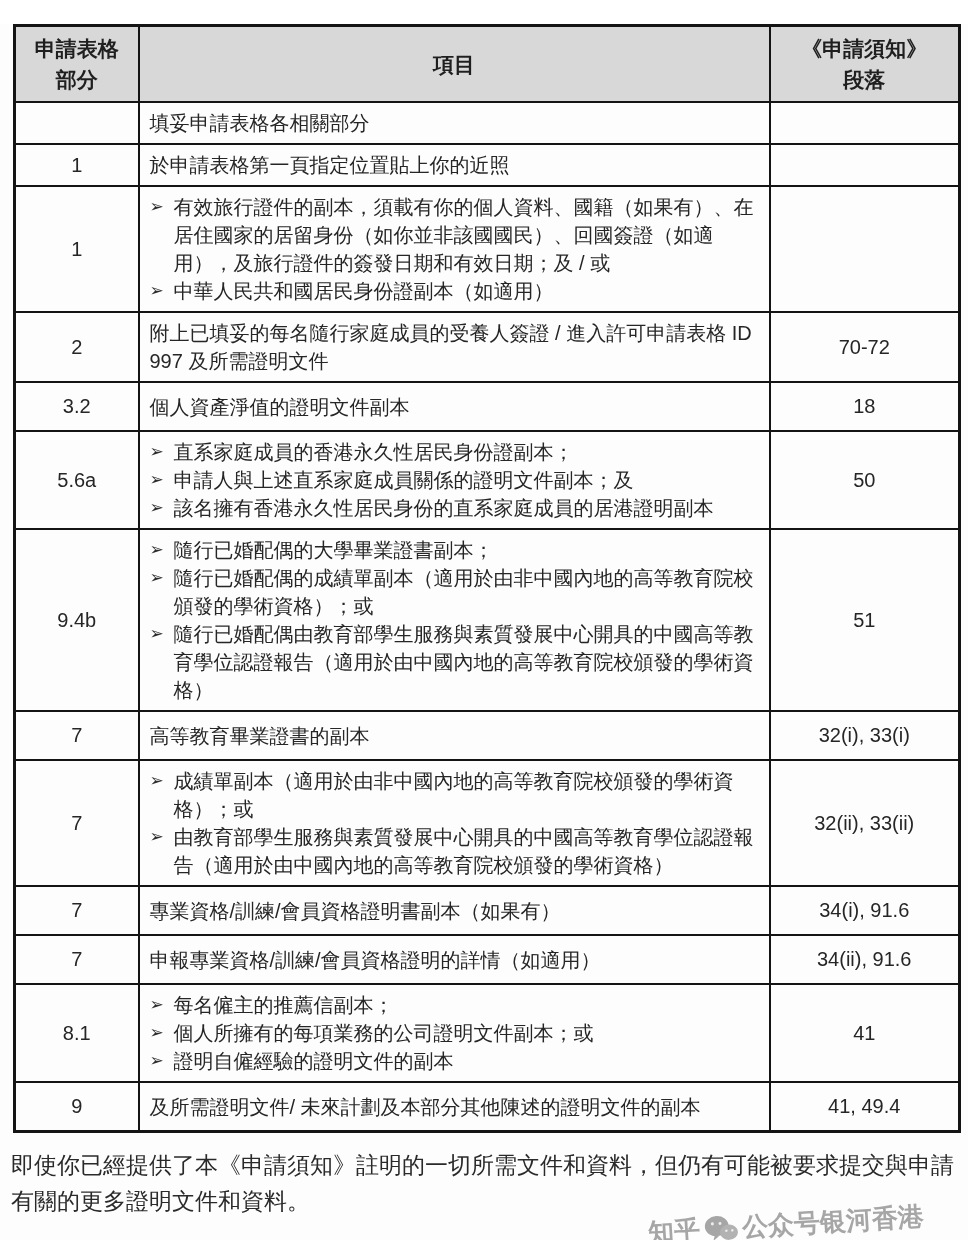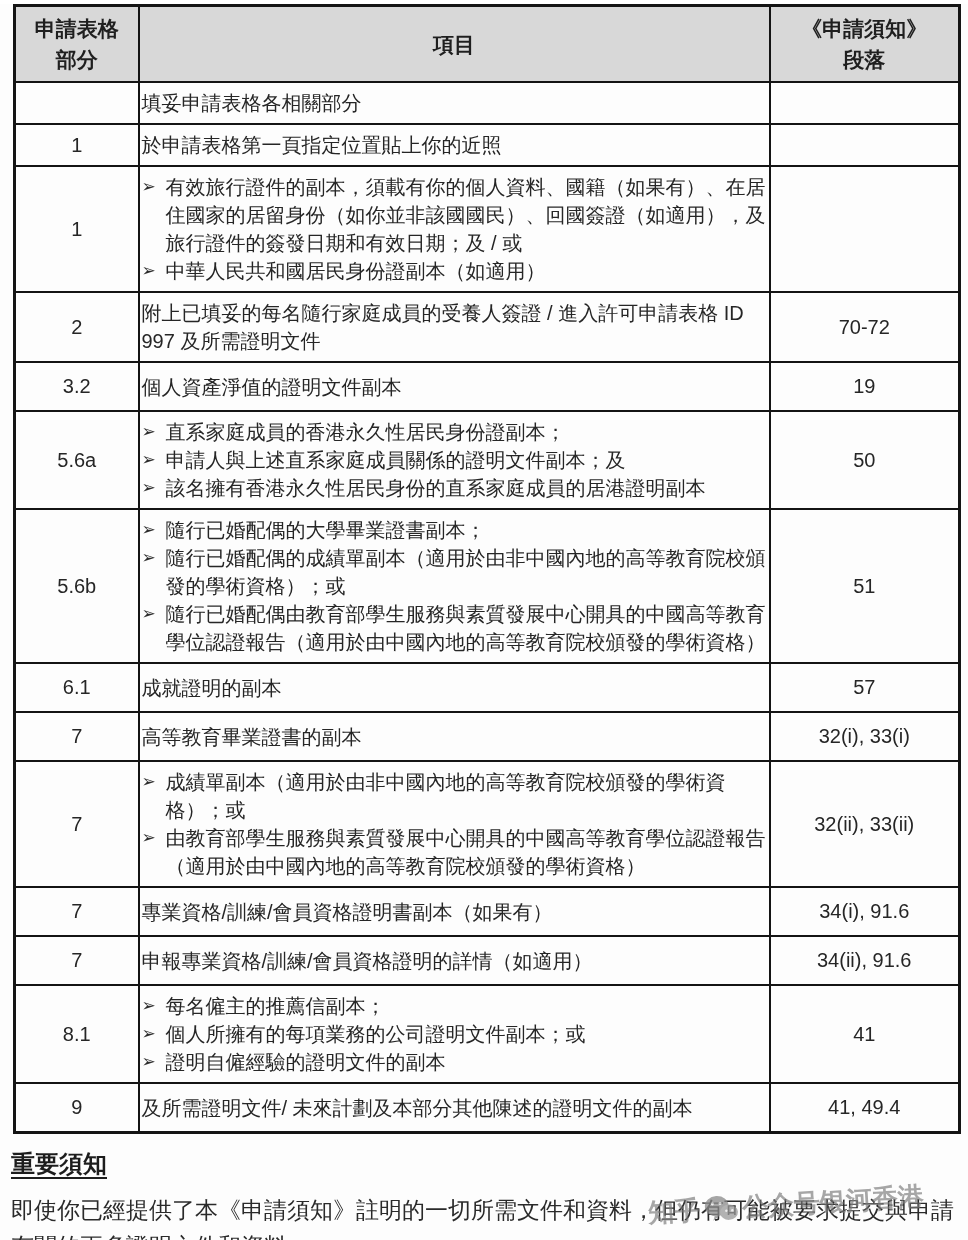--- a/index.html
+++ b/index.html
@@ -2,35 +2,35 @@
 <html><head>
 <meta charset="utf-8">
 <style>
   * { margin:0; padding:0; box-sizing:border-box; }
   html,body { width:968px; height:1240px; background:#ffffff; overflow:hidden;
     font-family:"Liberation Sans", sans-serif; color:#222; }
   .page { position:relative; width:968px; height:1240px; background:#fdfdfd; }
 
   table.req-table {
     border-collapse:collapse; table-layout:fixed;
-    width:945px; margin:4px 0 0 13px;
+    width:945px; margin:24px 0 0 13px;
     border:3px solid #141414;
   }
   .req-table col.c1 { width:124px; }
   .req-table col.c2 { width:631px; }
   .req-table col.c3 { width:190px; }
 
   .req-table th, .req-table td { border:2px solid #141414; vertical-align:middle; }
 
   .req-table th {
     background:#d8d8d8; font-weight:bold; font-size:21px; line-height:31px;
     text-align:center; padding:6px 4px; color:#1f1f1f;
   }
   td.col-section { text-align:center; font-size:20px; padding:6px 4px; color:#262626; }
-  td.col-item   { font-size:20px; line-height:28px; padding:6px 2px; color:#262626; }
+  td.col-item   { font-size:20px; line-height:28px; padding:6px 10px; color:#262626; }
   td.col-para   { text-align:center; font-size:20px; padding:12px 4px; color:#262626; white-space:nowrap; }
 
   .bullet-line { display:flex; align-items:flex-start; }
   .bullet-marker { flex:0 0 24px; font-size:17px; line-height:28px; color:#2b2b2b; }
   .bullet-text { flex:1; }
 
   .footer { margin:14px 0 0 11px; width:946px; }
   .footer-heading {
     font-size:24px; font-weight:bold; color:#1d1d1d;
     text-decoration:underline; text-underline-offset:5px; text-decoration-thickness:2px;
@@ -97,62 +97,57 @@
           <td class="col-para"></td>
         </tr>
         <tr>
           <td class="col-section">2</td>
           <td class="col-item">附上已填妥的每名隨行家庭成員的受養人簽證 / 進入許可申請表格 ID 997 及所需證明文件</td>
           <td class="col-para">70-72</td>
         </tr>
         <tr>
           <td class="col-section">3.2</td>
           <td class="col-item">個人資產淨值的證明文件副本</td>
-          <td class="col-para">19</td>
+          <td class="col-para">18</td>
         </tr>
         <tr>
           <td class="col-section">5.6a</td>
           <td class="col-item">
             <div class="bullet-line">
               <span class="bullet-marker">➢</span>
               <span class="bullet-text">直系家庭成員的香港永久性居民身份證副本；</span>
             </div>
             <div class="bullet-line">
               <span class="bullet-marker">➢</span>
               <span class="bullet-text">申請人與上述直系家庭成員關係的證明文件副本；及</span>
             </div>
             <div class="bullet-line">
               <span class="bullet-marker">➢</span>
               <span class="bullet-text">該名擁有香港永久性居民身份的直系家庭成員的居港證明副本</span>
             </div>
           </td>
           <td class="col-para">50</td>
         </tr>
         <tr>
-          <td class="col-section">5.6b</td>
+          <td class="col-section">9.4b</td>
           <td class="col-item">
             <div class="bullet-line">
               <span class="bullet-marker">➢</span>
               <span class="bullet-text">隨行已婚配偶的大學畢業證書副本；</span>
             </div>
             <div class="bullet-line">
               <span class="bullet-marker">➢</span>
               <span class="bullet-text">隨行已婚配偶的成績單副本（適用於由非中國內地的高等教育院校頒發的學術資格）；或</span>
             </div>
             <div class="bullet-line">
               <span class="bullet-marker">➢</span>
               <span class="bullet-text">隨行已婚配偶由教育部學生服務與素質發展中心開具的中國高等教育學位認證報告（適用於由中國內地的高等教育院校頒發的學術資格）</span>
             </div>
           </td>
           <td class="col-para">51</td>
-        </tr>
-        <tr>
-          <td class="col-section">6.1</td>
-          <td class="col-item">成就證明的副本</td>
-          <td class="col-para">57</td>
         </tr>
         <tr>
           <td class="col-section">7</td>
           <td class="col-item">高等教育畢業證書的副本</td>
           <td class="col-para">32(i), 33(i)</td>
         </tr>
         <tr>
           <td class="col-section">7</td>
           <td class="col-item">
             <div class="bullet-line">
@@ -196,21 +191,20 @@
         </tr>
         <tr>
           <td class="col-section">9</td>
           <td class="col-item">及所需證明文件/ 未來計劃及本部分其他陳述的證明文件的副本</td>
           <td class="col-para">41, 49.4</td>
         </tr>
       </tbody>
   </table>
 
   <div class="footer">
-    <div class="footer-heading">重要須知</div>
     <div class="footer-body">即使你已經提供了本《申請須知》註明的一切所需文件和資料，但仍有可能被要求提交與申請有關的更多證明文件和資料。</div>
   </div>
 
   <div class="watermark">
     <span>知乎</span>
     <span class="wm-icon">
       <svg viewBox="0 0 40 34" width="34" height="30">
         <ellipse cx="15" cy="13" rx="14" ry="12" fill="#8a8a8a"></ellipse>
         <ellipse cx="29" cy="21" rx="10.5" ry="9" fill="#9a9a9a"></ellipse>
         <circle cx="10" cy="10" r="1.8" fill="#e8e8e8"></circle>

